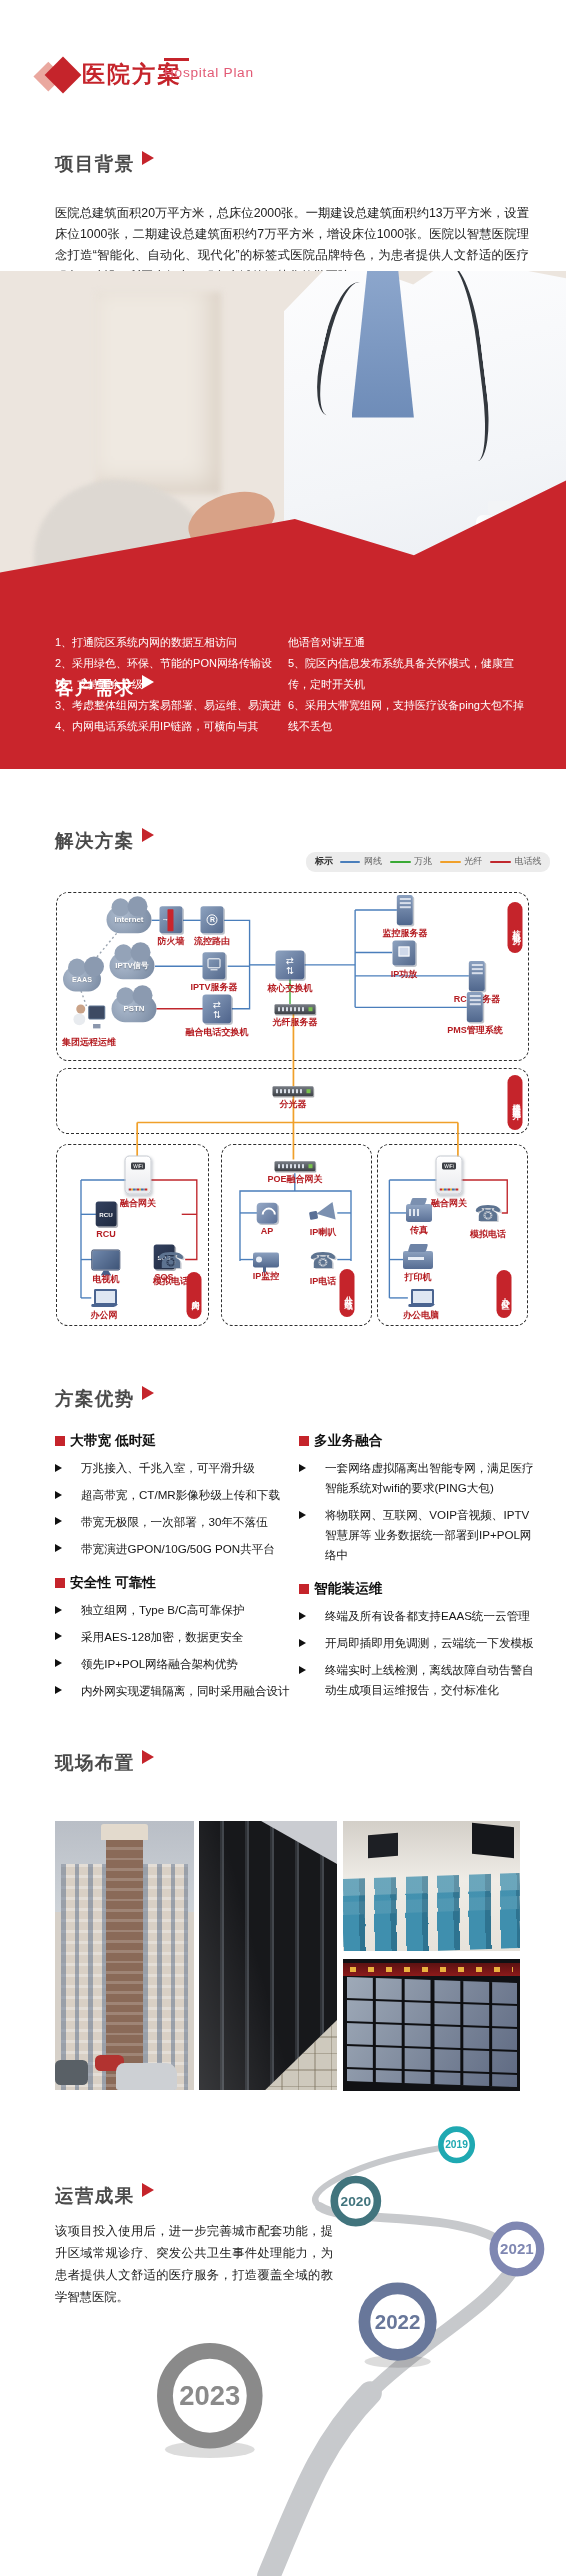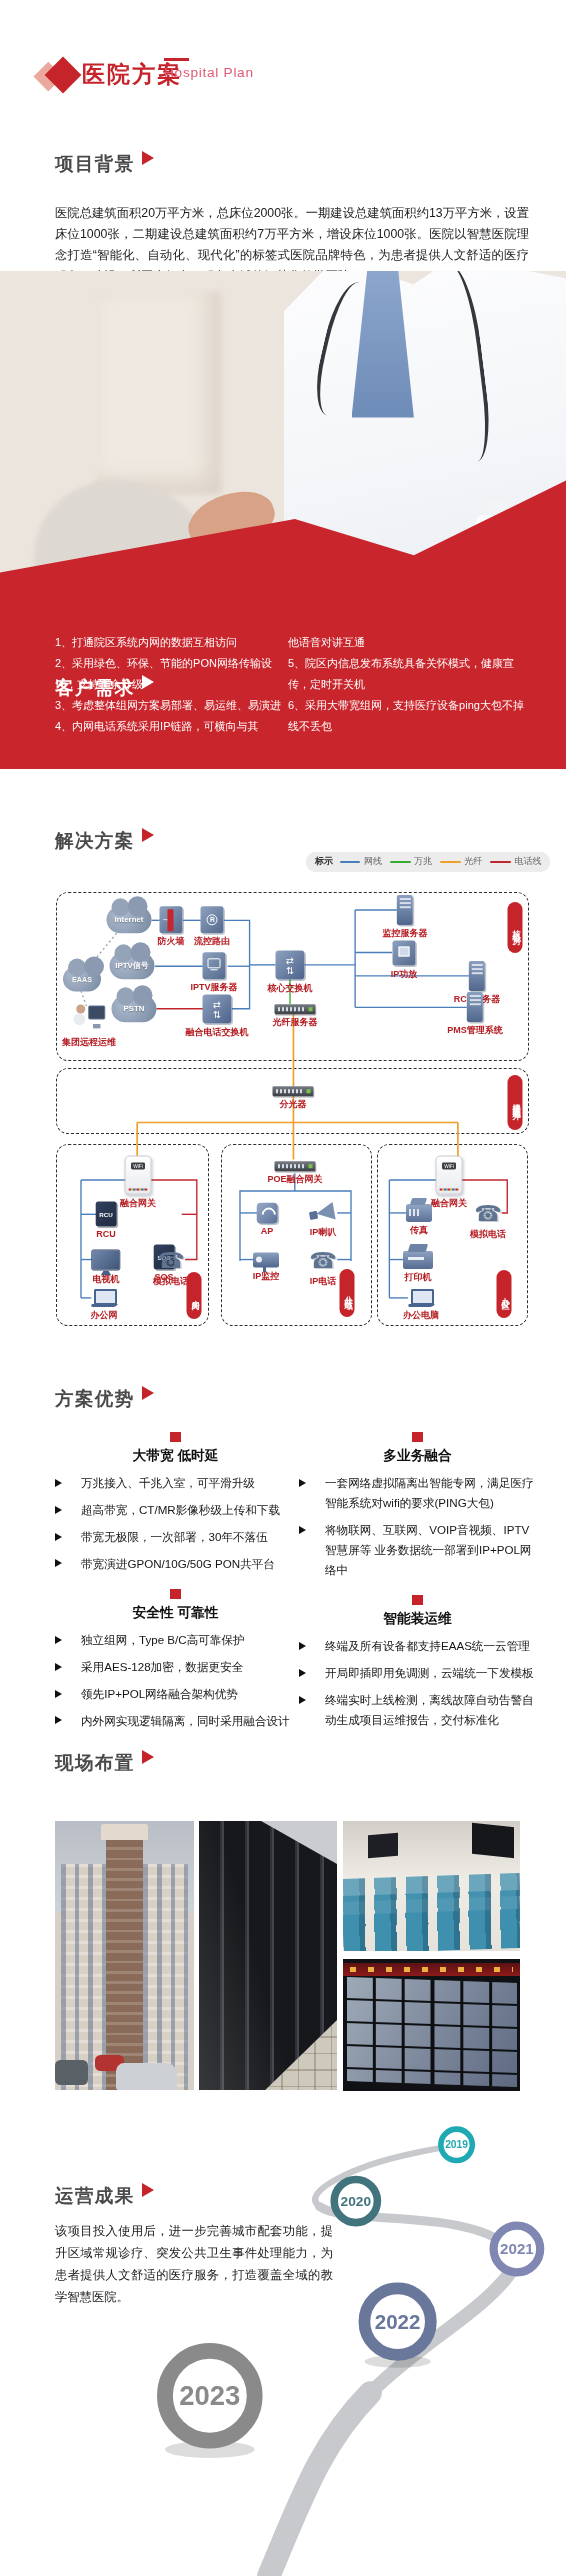--- a/index.html
+++ b/index.html
@@ -174,21 +174,21 @@
       border:1.4px solid #5d7390;border-radius:1.4px;box-shadow:0 13.7px 0 -4.8px #8b97ad;}
 
   .pill{position:absolute;transform:translateX(-50%);width:15px;background:#c5242b;border-radius:7.5px;
       color:#fff;font-size:8.2px;font-weight:bold;writing-mode:vertical-rl;text-orientation:upright;
       display:flex;align-items:center;justify-content:center;letter-spacing:2.1px;}
 
   
   .adv-col{position:absolute;top:1432px;}
   #adv-col-0{left:55px;width:241px;}
   #adv-col-1{left:299px;width:237px;}
-  .adv-h{display:flex;align-items:center;gap:4.8px;font-size:13.7px;font-weight:bold;color:#111;margin:15px 0 8.2px;flex-direction:column;}
+  .adv-h{display:flex;align-items:center;gap:4.8px;font-size:13.7px;font-weight:bold;color:#111;margin:15px 0 8.2px;}
   .adv-col .adv-h:first-child{margin-top:0;}
   .adv-h .sq{width:10.3px;height:10.3px;background:#c5242b;flex:0 0 auto;}
   .adv-b{display:flex;gap:19px;font-size:11.6px;line-height:20px;color:#151515;margin-bottom:6.9px;}
   .adv-b .tri{flex:0 0 auto;width:0;height:0;margin-top:5.5px;border-left:7.5px solid #111;
       border-top:4.8px solid transparent;border-bottom:4.8px solid transparent;}
 
   
   .photo{position:absolute;overflow:hidden;background:#888;}
   #photo-building{left:55px;top:1821px;width:139px;height:269px;background:linear-gradient(#b9bec6,#ced3d8 34%,#d6d0c8 34%);}
   .bld{position:absolute;left:4%;top:16%;width:92%;height:84%;background:#d9d0c5;

